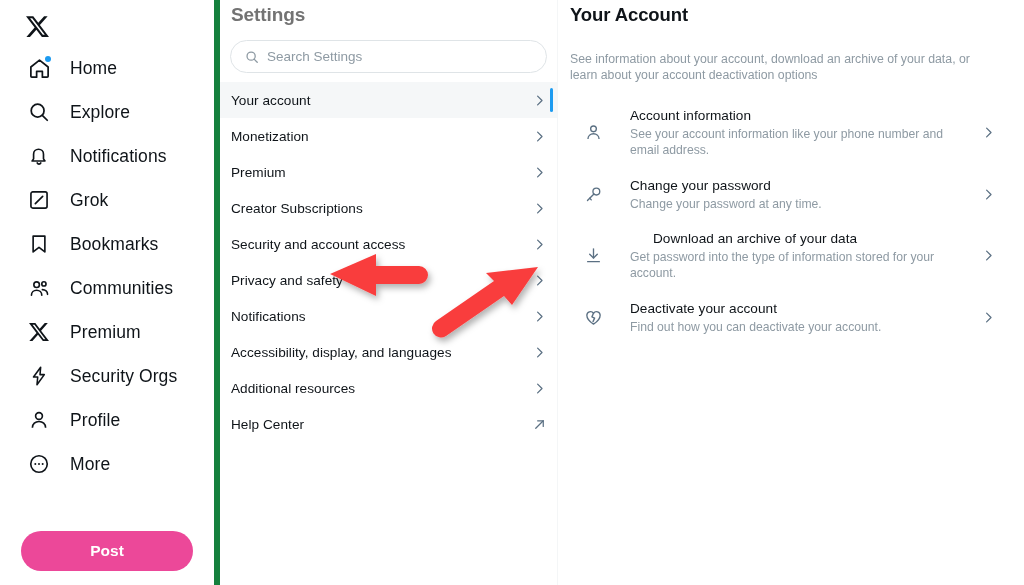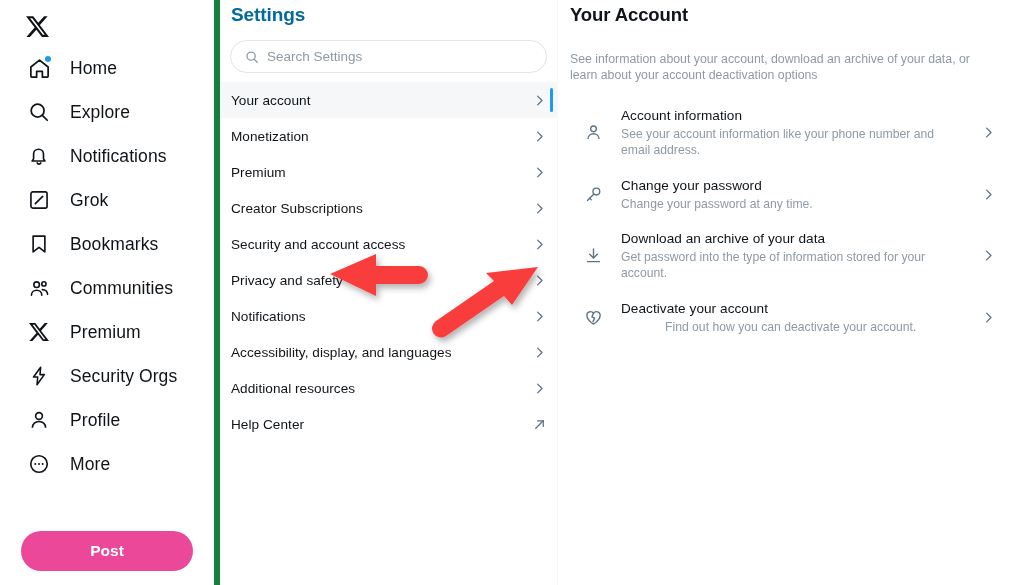--- a/index.html
+++ b/index.html
@@ -54,21 +54,21 @@
     display: flex; align-items: center; justify-content: center;
   }
 
   
   .settingscol {
     width: 338px; flex: 0 0 338px;
     height: 585px; position: relative;
     border-right: 1px solid #f4f6f7;
   }
   .settings-title {
-    font-size: 19px; font-weight: bold; color: #0369a1;
+    font-size: 19px; font-weight: bold; color: #737373;
     padding: 2px 0 0 11px; line-height: 26px;
     letter-spacing: -.1px;
   }
   .search-wrap { padding: 12px 10px 0 10px; }
   .search-box {
     height: 33px; border: 1px solid #dfe4e7; border-radius: 18px;
     display: flex; align-items: center; gap: 8px;
     padding: 0 14px; background: #fff;
   }
   .search-input {
@@ -104,21 +104,21 @@
     font-size: 18.5px; font-weight: bold; color: #0f1419;
     line-height: 26px; letter-spacing: -.1px;
   }
   .right-desc {
     margin-top: 23px; font-size: 12.3px; color: #8e9aa3;
     line-height: 16px; max-width: 415px;
   }
   .right-list { margin-top: 15px; }
   .right-row {
     display: flex; align-items: center;
-    gap: 17px; padding: 9px 0 9px 12px;
+    gap: 26px; padding: 9px 0 9px 12px;
     min-height: 54px; cursor: pointer;
   }
   .right-icon {
     width: 22px; height: 22px; flex: 0 0 22px;
     display: flex; align-items: center; justify-content: center;
     color: #5b7083;
   }
   .right-texts { flex: 1; }
   .right-row-title {
     font-size: 13.6px; color: #0f1419; line-height: 18px;
@@ -411,40 +411,40 @@
 
       <div class="right-row">
         <span class="right-icon">
           <svg width="19" height="19" viewBox="0 0 24 24" fill="none" stroke="#5b7083" stroke-width="1.7" stroke-linecap="round" stroke-linejoin="round">
             <line x1="12" y1="3.6" x2="12" y2="15"></line>
               <polyline points="7.2 10.4 12 15.2 16.8 10.4"></polyline>
             <line x1="4.6" y1="19.8" x2="19.4" y2="19.8"></line>
           </svg>
         </span>
         <span class="right-texts">
-          <span class="right-row-title" style="display:block;">Download an archive of your data</span>
+          <span class="right-row-title" style="display:block;margin-left:23px;">Download an archive of your data</span>
           <span class="right-row-sub" style="display:block;">Get password into the type of information stored for your account.</span>
         </span>
         <span class="chev">
           <svg width="15" height="15" viewBox="0 0 24 24" fill="none" stroke="#5b7083" stroke-width="2" stroke-linecap="round" stroke-linejoin="round">
               <polyline points="9 5 16 12 9 19"></polyline>
             </svg>
         </span>
       </div>
 
       <div class="right-row">
         <span class="right-icon">
           <svg width="19" height="19" viewBox="0 0 24 24" fill="none" stroke="#5b7083" stroke-width="1.7" stroke-linejoin="round" stroke-linecap="round">
             <path d="M12 20.4S3.6 15.3 3.6 9.3a4.6 4.6 0 0 1 8.4-2.6 4.6 4.6 0 0 1 8.4 2.6c0 6-8.4 11.1-8.4 11.1z"></path>
             <polyline points="12 6.7 10 11.2 13.4 12.8 11.4 17.2"></polyline>
           </svg>
         </span>
         <span class="right-texts">
           <span class="right-row-title" style="display:block;">Deactivate your account</span>
-          <span class="right-row-sub" style="display:block;margin-left:44px;">Find out how you can deactivate your account.</span>
+          <span class="right-row-sub" style="display:block;">Find out how you can deactivate your account.</span>
         </span>
         <span class="chev">
           <svg width="15" height="15" viewBox="0 0 24 24" fill="none" stroke="#5b7083" stroke-width="2" stroke-linecap="round" stroke-linejoin="round">
               <polyline points="9 5 16 12 9 19"></polyline>
             </svg>
         </span>
       </div>
 
     </div>
   </section>

